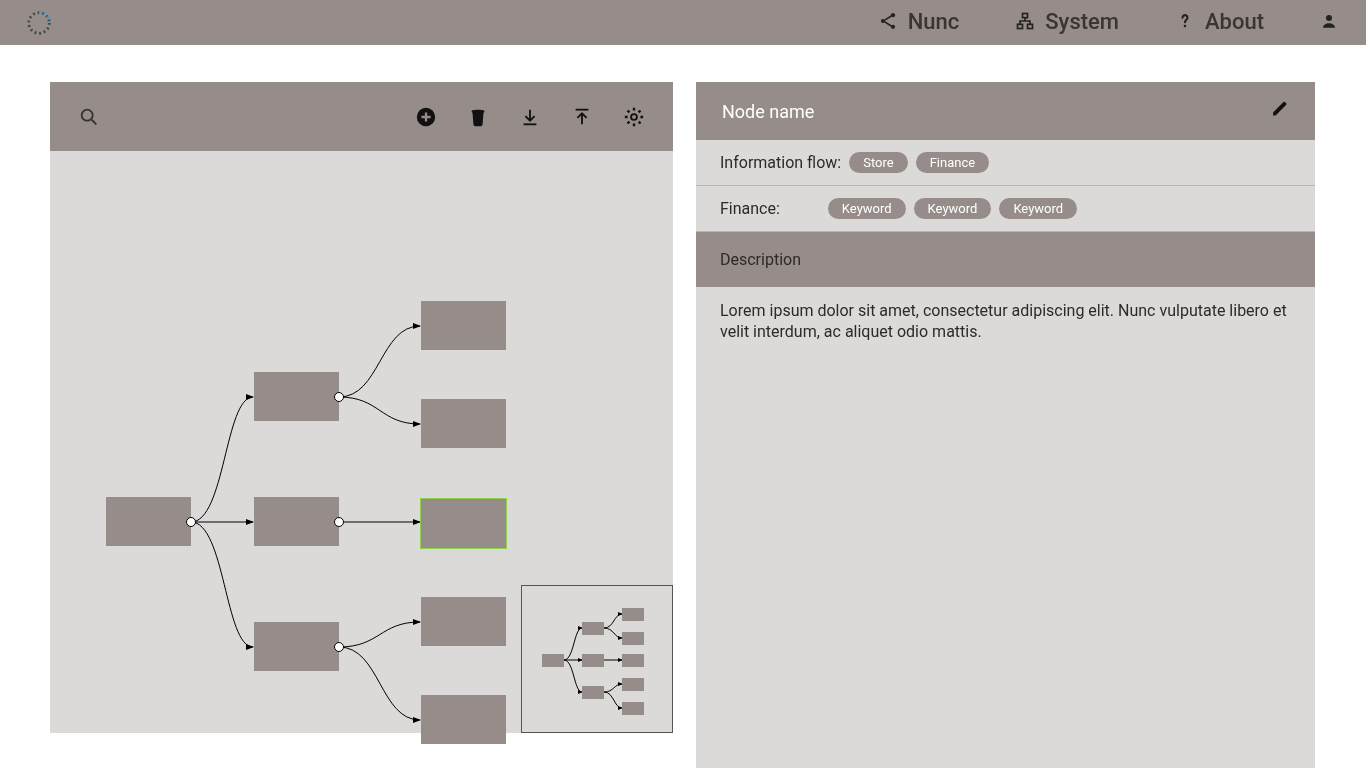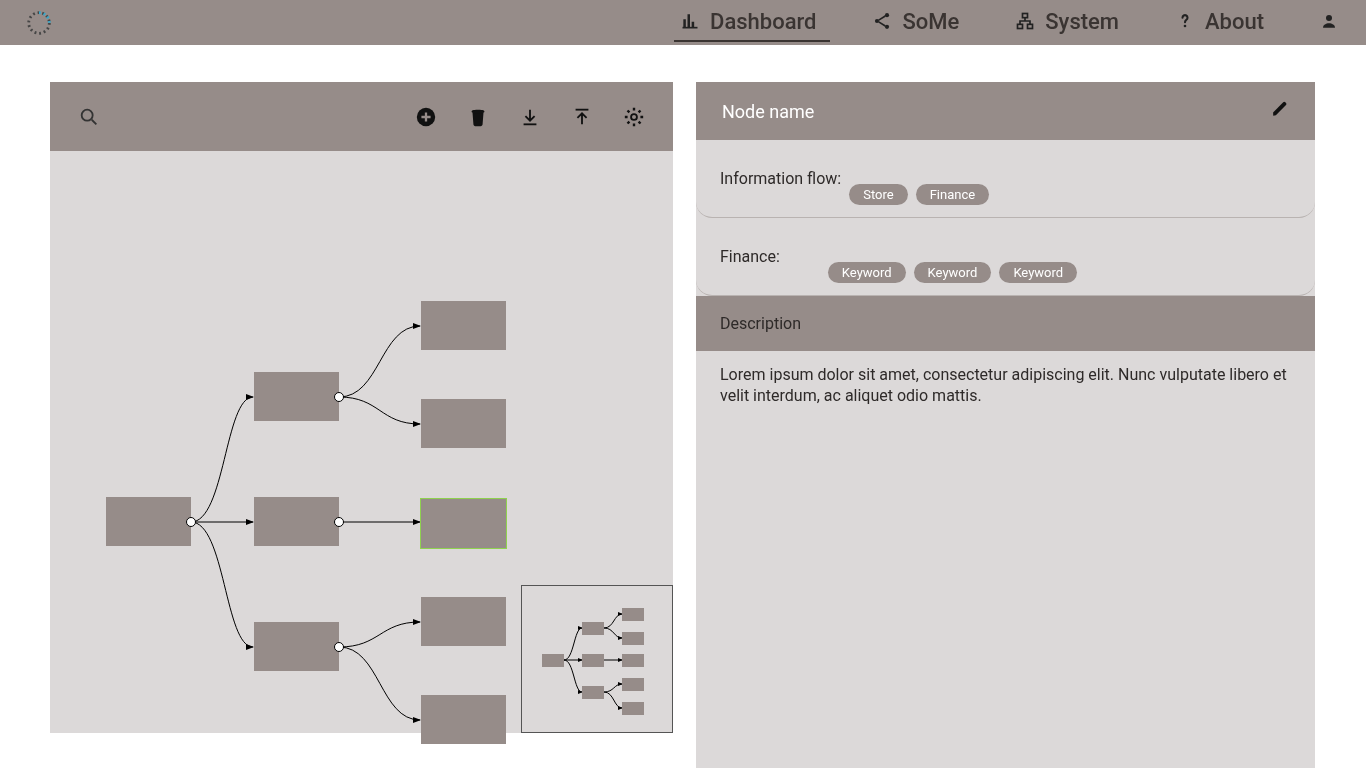--- a/index.html
+++ b/index.html
@@ -137,30 +137,28 @@
   .detail-header .edit svg { width:18px; height:18px; }
 
   .detail-row {
     display:flex;
     align-items:center;
     gap: 8px;
     padding: 12px 24px;
     border-bottom: 1px solid #b9b3b1;
     color:#2e2a29;
     font-size:16px;
-    border-radius:16px;
   }
   .detail-row .label { white-space:nowrap; }
   .chip {
     background:#968c89;
     color:#fff;
     border-radius: 12px;
     padding: 3px 14px;
     font-size: 13px;
-    margin-top: 32px;
   }
   .section-title {
     background:#968c89;
     padding: 18px 24px;
     color:#2e2a29;
     font-size:16px;
   }
   .description-body {
     padding: 14px 24px;
     color:#2e2a29;
@@ -172,35 +170,28 @@
 <body>
 
 <div class="topnav">
   <div class="logo">
     <svg viewBox="0 0 32 32" fill="none">
       <circle cx="16" cy="16" r="11" stroke="#464646" stroke-width="3" stroke-dasharray="2 3"></circle>
       <path d="M16 5 A11 11 0 0 1 27 16" stroke="#3aa7c9" stroke-width="3" fill="none" stroke-dasharray="2 3"></path>
     </svg>
   </div>
   <div class="nav-items">
-    <div class="nav-item active">
-      <svg viewBox="0 0 24 24">
-          <path d="M4 20V10h3v10H4zm5 0V4h3v16H9zm5 0v-7h3v7h-3z" fill="#222"></path>
-          <path d="M3 20h18" stroke="#222" stroke-width="2"></path>
-        </svg>
-      <span>Dashboard</span>
-    </div>
     <div class="nav-item">
       <svg viewBox="0 0 24 24">
           <circle cx="6" cy="12" r="2.5" fill="#222"></circle>
           <circle cx="18" cy="5" r="2.5" fill="#222"></circle>
           <circle cx="18" cy="19" r="2.5" fill="#222"></circle>
           <path d="M8 11 L16 6 M8 13 L16 18" stroke="#222" stroke-width="2"></path>
         </svg>
-      <span>SoMe</span>
+      <span>Nunc</span>
     </div>
     <div class="nav-item">
       <svg viewBox="0 0 24 24">
           <rect x="9" y="3" width="6" height="5" stroke="#222" stroke-width="2" fill="none"></rect>
           <rect x="3" y="16" width="6" height="5" stroke="#222" stroke-width="2" fill="none"></rect>
           <rect x="15" y="16" width="6" height="5" stroke="#222" stroke-width="2" fill="none"></rect>
           <path d="M12 8v4 M12 12H6v4 M12 12h6v4" stroke="#222" stroke-width="2" fill="none"></path>
         </svg>
       <span>System</span>
     </div>

